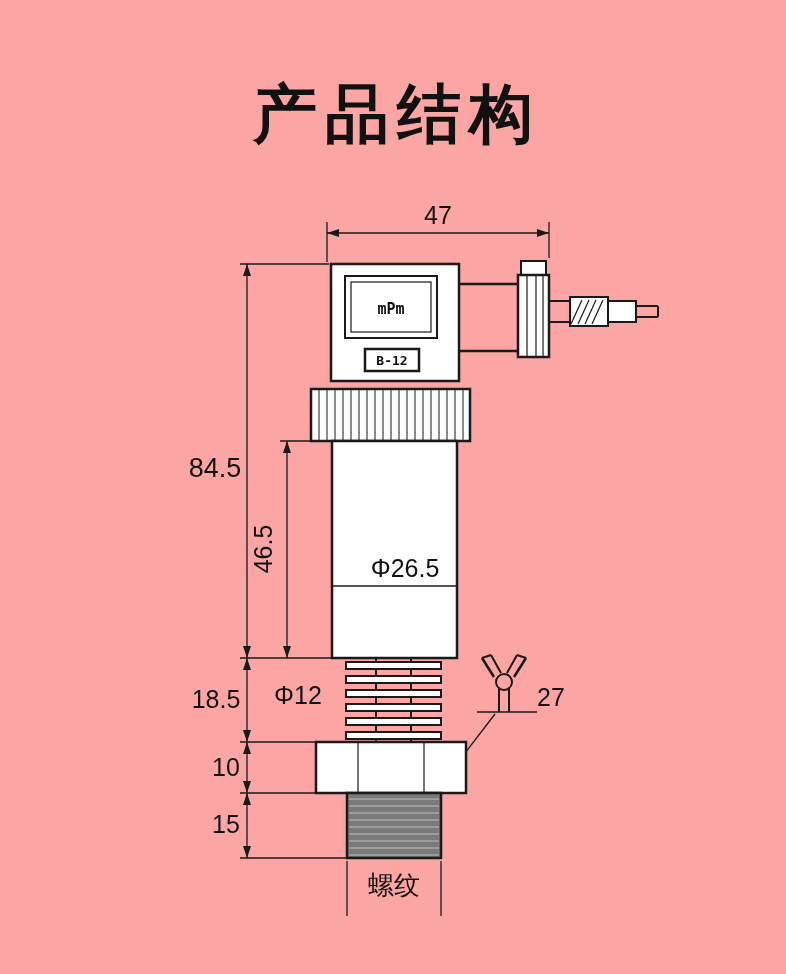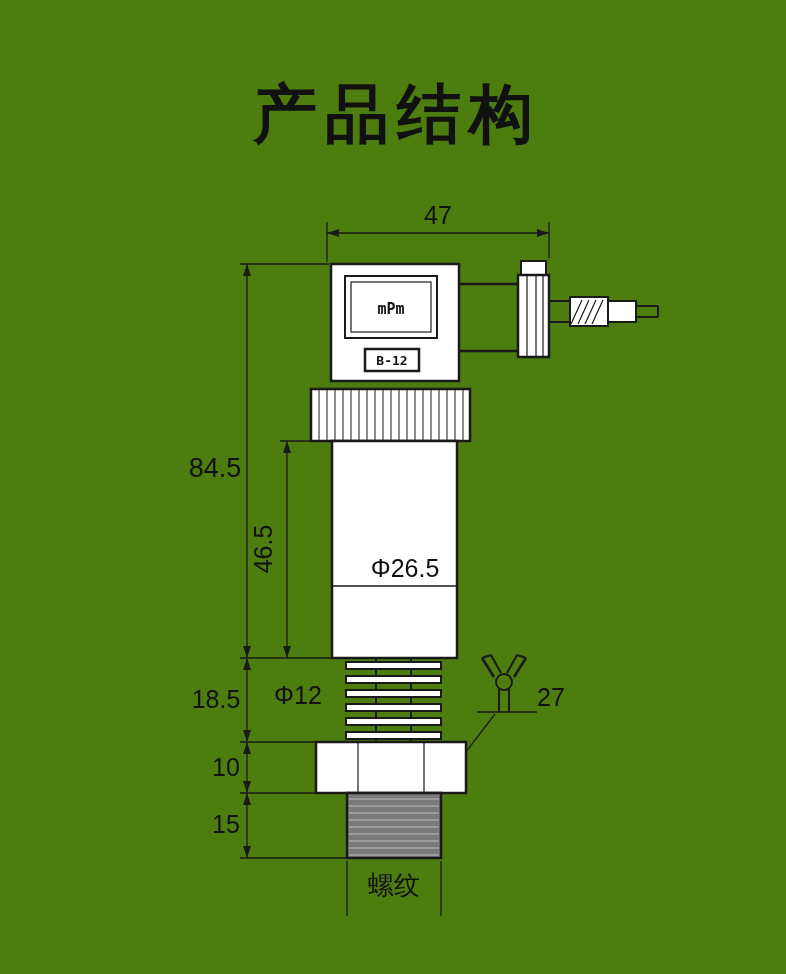--- a/index.html
+++ b/index.html
@@ -1,16 +1,16 @@
 <!DOCTYPE html>
 <html><head>
 <meta charset="utf-8">
 <style>
   html,body { margin:0; padding:0; background:#ffffff; }
-  .canvas { position:relative; width:786px; height:974px; background:#4d7c0f; overflow:hidden; }
+  .canvas { position:relative; width:786px; height:974px; background:#fca5a5; overflow:hidden; }
   svg { position:absolute; inset:0; }
   .title-txt { font-family:"Liberation Sans", sans-serif; font-weight:900; font-size:64px; letter-spacing:8px; fill:#111111; }
   .dimtxt { font-family:"Liberation Sans", sans-serif; font-size:25px; fill:#111111; }
   .dimtxt-lg { font-family:"Liberation Sans", sans-serif; font-size:27px; fill:#111111; }
   .labeltxt { font-family:"Liberation Sans", sans-serif; font-size:26px; fill:#111111; }
   .monotxt { font-family:"DejaVu Sans Mono", monospace; font-weight:bold; fill:#111111; }
   .ol   { fill:#ffffff; stroke:#1a1a1a; stroke-width:2.5; }
   .ol2  { fill:#ffffff; stroke:#1a1a1a; stroke-width:2; }
   .ln2  { fill:none; stroke:#1a1a1a; stroke-width:2; }
   .ln25 { fill:none; stroke:#1a1a1a; stroke-width:2.5; }

